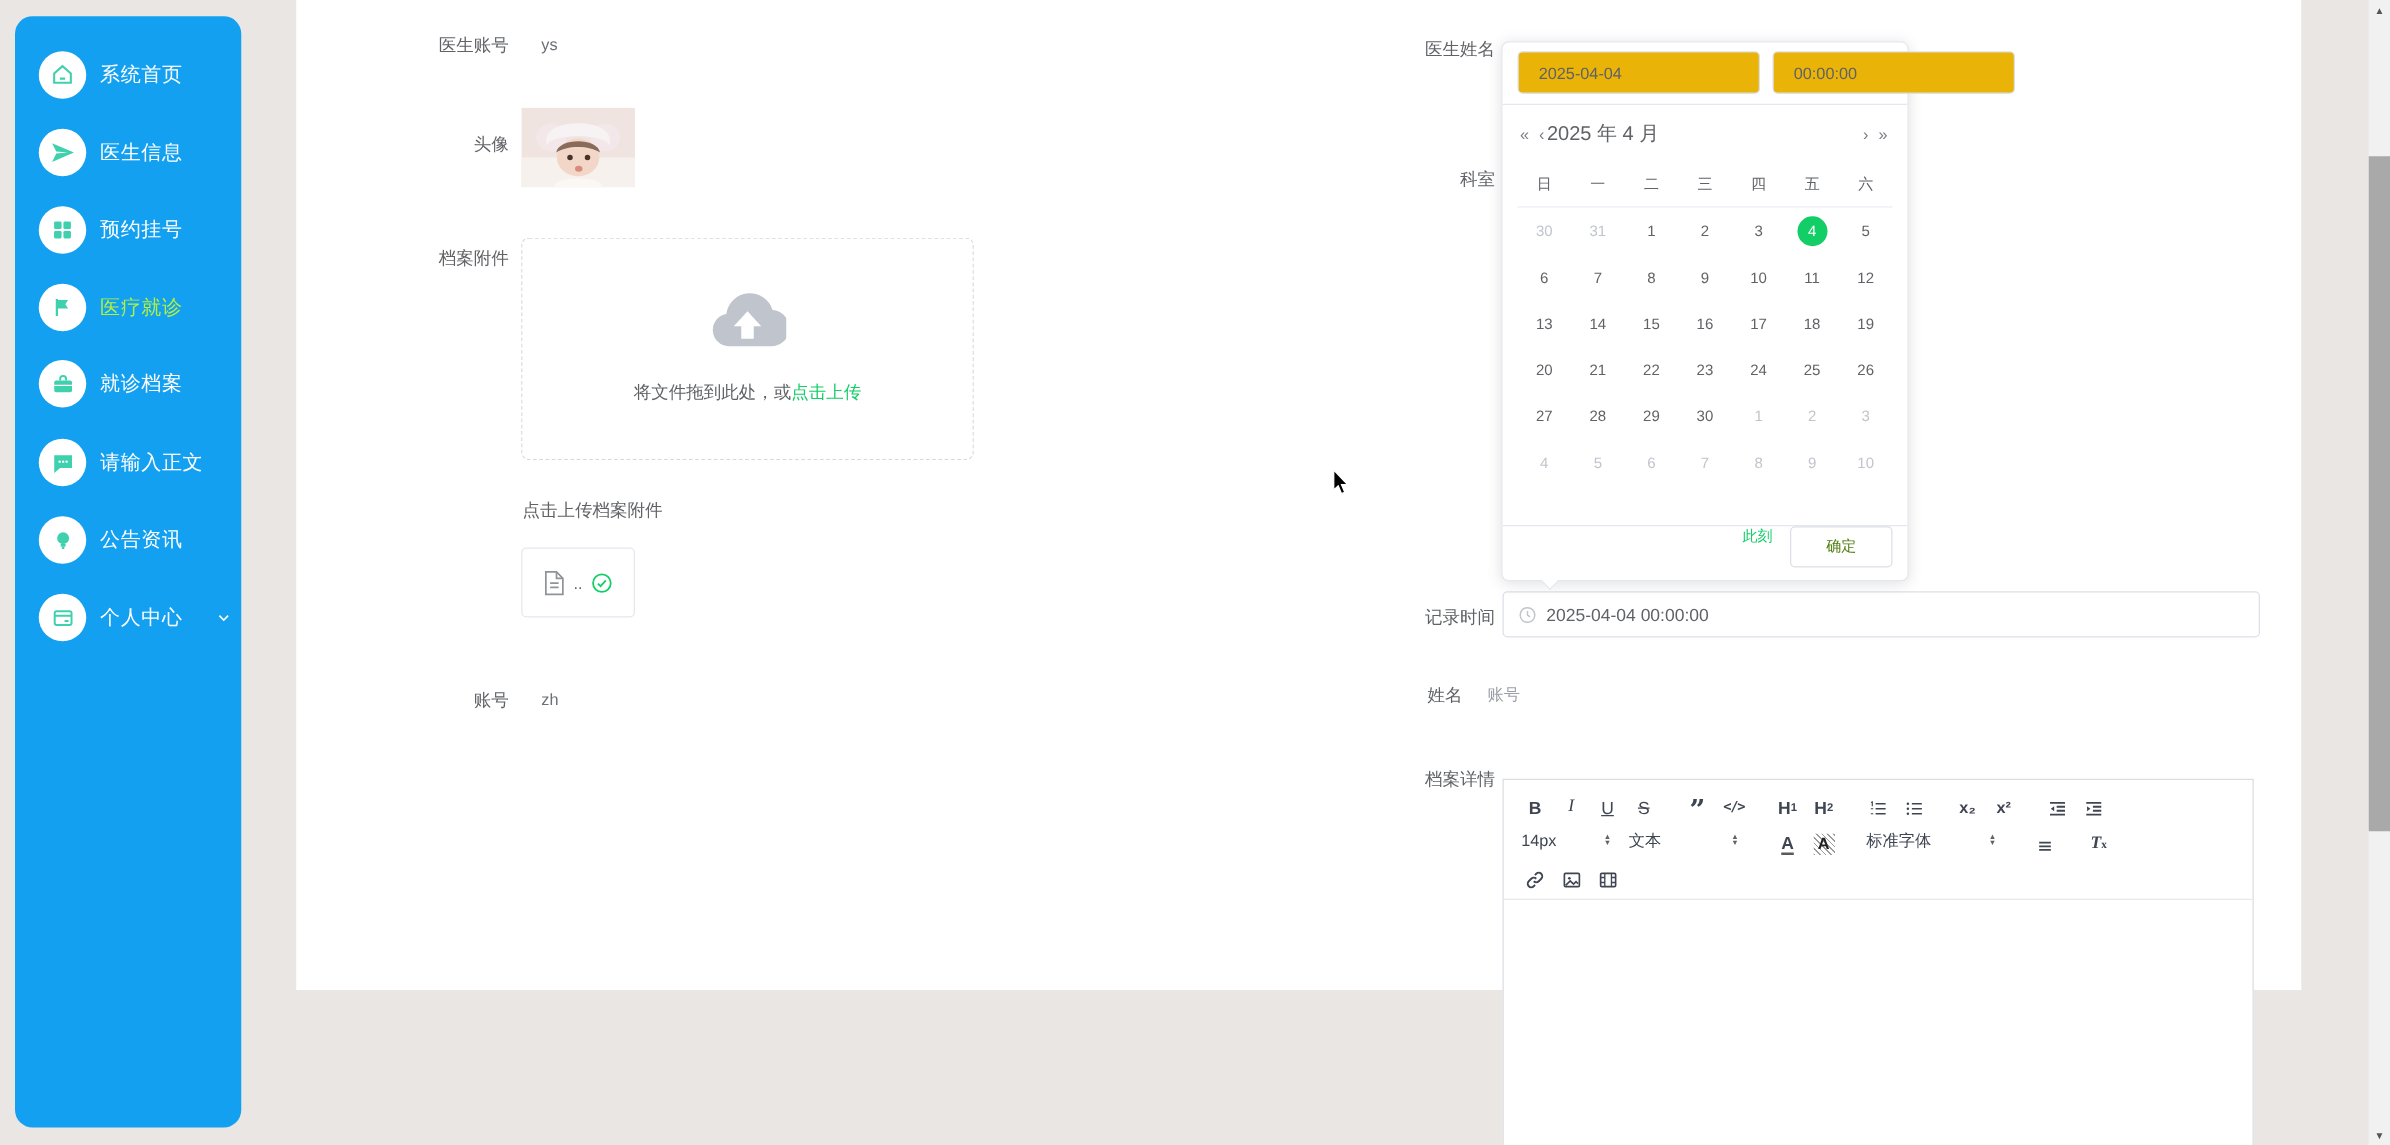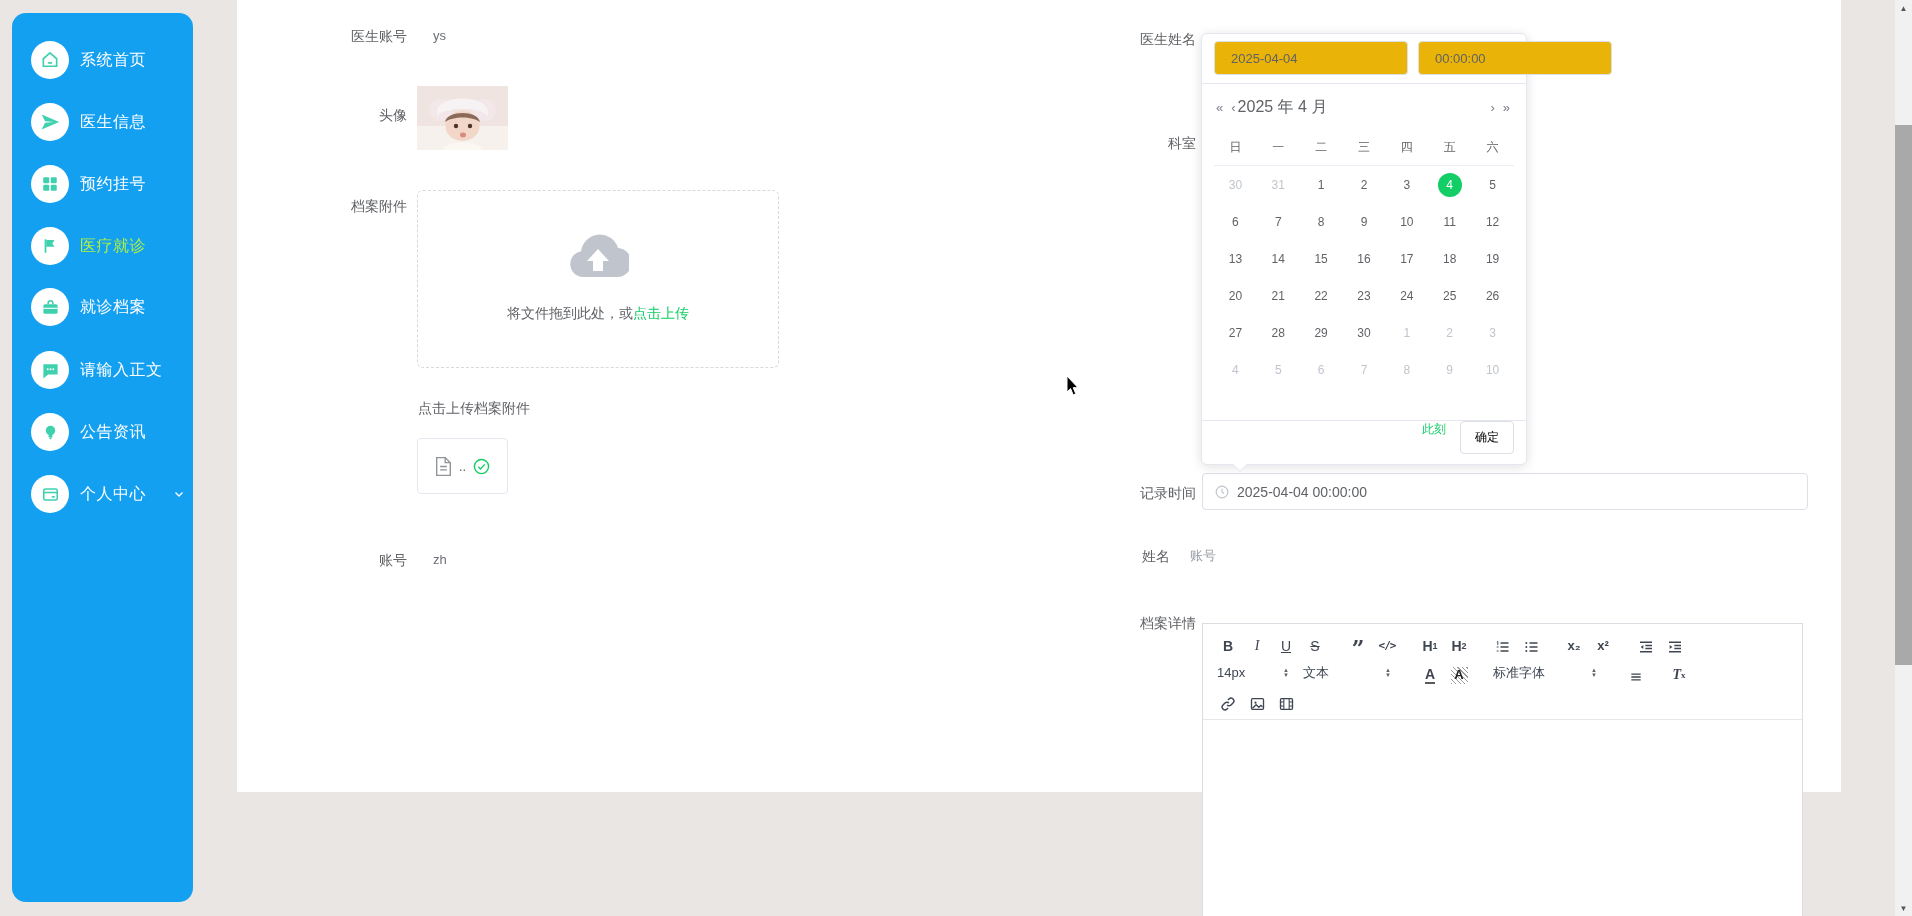--- a/index.html
+++ b/index.html
@@ -51,22 +51,22 @@
   .dp-wd { text-align:center; font-size:12px; color:#606266; }
   .dp-grid { margin:0 12px; }
   .dp-row { display:grid; grid-template-columns:repeat(7,1fr); height:37px; }
   .dp-cell { display:flex; align-items:center; justify-content:center; font-size:12px; color:#606266; cursor:pointer; }
   .dp-cell.muted { color:#c0c4cc; }
   .dp-cell span { width:24px; height:24px; display:flex; align-items:center; justify-content:center; border-radius:50%; }
   .dp-cell.selected span { background:#13ce66; color:#fff; }
   .dp-footer { position:absolute; left:0; right:0; bottom:0; height:44px; border-top:1px solid #e4e7ed;
     display:flex; align-items:flex-start; justify-content:flex-end; gap:14px; padding:0 12px; }
   .dp-now { font-size:12px; color:#13ce66; cursor:pointer; }
-  .dp-confirm { font-size:12px; color:#000000; border:1px solid #dcdfe6; border-radius:4px; background:#fff;
-    padding:7px 14px; cursor:pointer; font-family:inherit; }
+  .dp-confirm { font-size:12px; color:#4d7c0f; border:1px solid #dcdfe6; border-radius:4px; background:#fff;
+    padding:7px 28px; cursor:pointer; font-family:inherit; }
 
   
   .rt-input { position:absolute; left:965px; top:473px; width:606px; height:37px; border:1px solid #dcdfe6;
     border-radius:4px; background:#fff; display:flex; align-items:center; gap:8px; padding-left:12px; }
   .rt-text { font-size:14px; color:#606266; }
 
   
   .editor { position:absolute; left:965px; top:623px; width:601px; height:340px; border:1px solid #dcdde2; background:#fff; }
   .tb { padding:7px 14px 6px; border-bottom:1px solid #e8e8e8; }
   .tb-row { display:flex; align-items:center; height:25px; }

